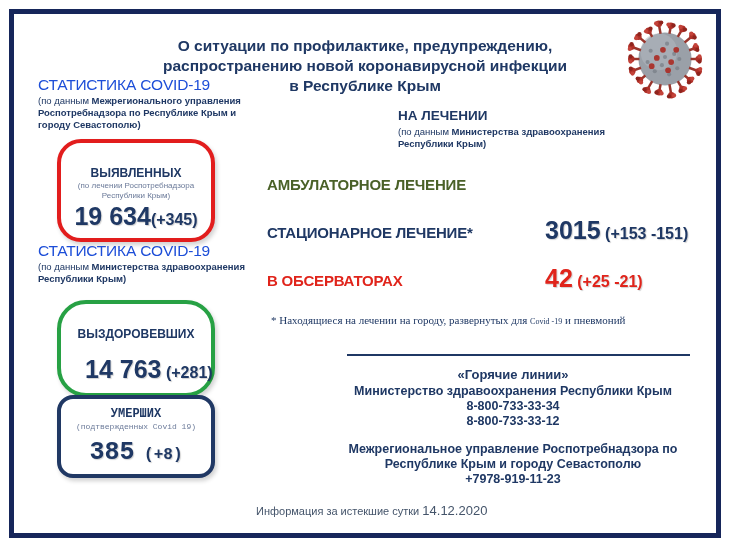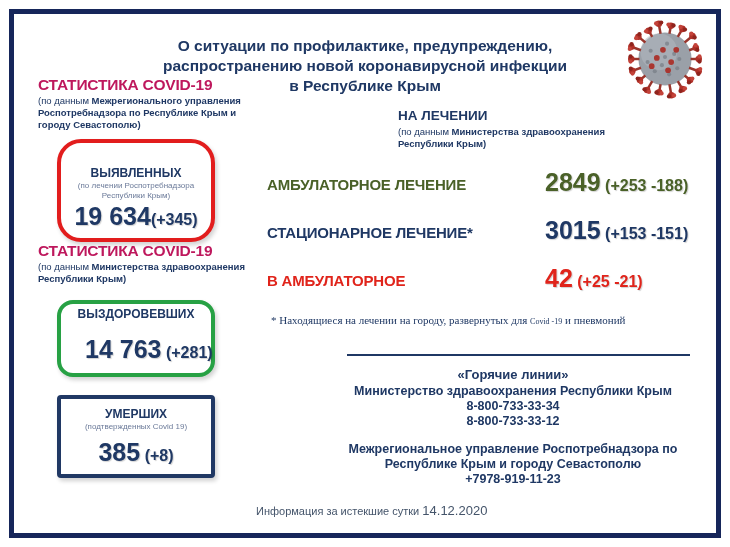--- a/index.html
+++ b/index.html
@@ -9,33 +9,33 @@
   .abs{position:absolute;}
 
   
   #title{left:130px;top:36px;width:470px;text-align:center;font-weight:bold;
          font-size:15.5px;line-height:20px;color:#1f3864;}
 
   
   #virus-wrap{left:620px;top:14px;width:90px;height:90px;}
 
   
-  .sec-title{font-size:15.5px;font-weight:bold;color:#be185d;letter-spacing:-0.2px;text-align:center;}
+  .sec-title{font-size:15.5px;font-weight:normal;color:#1d4ed8;letter-spacing:-0.2px;text-align:center;}
   .sec-sub{font-size:9.5px;line-height:12px;color:#1f3864;}
   .sec-sub b{font-weight:bold;}
   #sec1-title{left:38px;top:76px;}
   #sec1-sub{left:38px;top:95px;width:208px;}
   #sec2-title{left:38px;top:242px;}
   #sec2-sub{left:38px;top:261px;width:210px;}
 
   .stat-box{position:absolute;left:57px;width:150px;text-align:center;background:#fff;
             box-shadow:2px 3px 4px rgba(0,0,0,0.18);}
   #box-detected{top:139px;height:72px;border:4px solid #e21d1d;border-radius:24px;padding-top:23px;}
-  #box-recovered{top:300px;height:66px;border:4px solid #27a144;border-radius:16px;padding-top:3px;}
-  #box-deaths{top:395px;height:67px;border:4px solid #203864;border-radius:4px;padding-top:8px;}
+  #box-recovered{top:300px;height:66px;border:4px solid #27a144;border-radius:29px;padding-top:23px;}
+  #box-deaths{top:395px;height:67px;border:4px solid #203864;border-radius:16px;padding-top:8px;font-family:Liberation Mono, monospace;}
   .box-label{font-size:12px;font-weight:bold;color:#1f3864;}
   .box-source{font-size:8px;line-height:9.5px;color:#6b7a99;margin-top:1px;}
   .box-value{font-size:25px;font-weight:bold;color:#1f3864;margin-top:2px;
              text-shadow:1px 1px 1px rgba(0,0,0,0.18);white-space:nowrap;}
   .box-delta{font-size:16px;font-weight:bold;}
   #box-recovered .box-value{margin-top:14px;margin-left:24px;}
   #box-deaths .box-value{margin-top:6px;}
 
   
   #treat-title{left:398px;top:108px;font-size:13.5px;font-weight:bold;color:#1f3864;}
@@ -192,26 +192,25 @@
     <div class="box-source">(подтвержденных Covid 19)</div>
     <div class="box-value"><span>385</span><span class="box-delta"> (+8)</span></div>
   </div>
 
   <div id="treat-title" class="abs">НА ЛЕЧЕНИИ</div>
   <div id="treat-sub" class="abs sec-sub">
     <span>(по данным </span><b>Министерства здравоохранения Республики Крым)</b>
   </div>
 
   <div class="t-label" style="top: 176px; color: rgb(74, 97, 40);">АМБУЛАТОРНОЕ ЛЕЧЕНИЕ</div>
-  <div class="t-value" style="top: 168px; color: rgb(74, 97, 40);"><span class="t-num">2849</span><span class="t-delta"> (+253 -188)</span></div>
 
   <div class="t-label" style="top: 224px; color: rgb(31, 56, 100);">СТАЦИОНАРНОЕ ЛЕЧЕНИЕ*</div>
   <div class="t-value" style="top: 216px; color: rgb(31, 56, 100);"><span class="t-num">3015</span><span class="t-delta"> (+153 -151)</span></div>
 
-  <div class="t-label" style="top: 272px; color: rgb(224, 36, 27);">В АМБУЛАТОРНОЕ</div>
+  <div class="t-label" style="top: 272px; color: rgb(224, 36, 27);">В ОБСЕРВАТОРАХ</div>
   <div class="t-value" style="top: 264px; color: rgb(224, 36, 27);"><span class="t-num">42</span><span class="t-delta"> (+25 -21)</span></div>
 
   <div id="footnote" class="abs">
     <span>* Находящиеся на лечении на городу, развернутых для </span><span class="small">Covid -19</span><span> и пневмоний</span>
   </div>
 
   <div id="divider" class="abs"></div>
 
   <div id="hotlines" class="abs">
     <div class="hl-title">«Горячие линии»</div>

